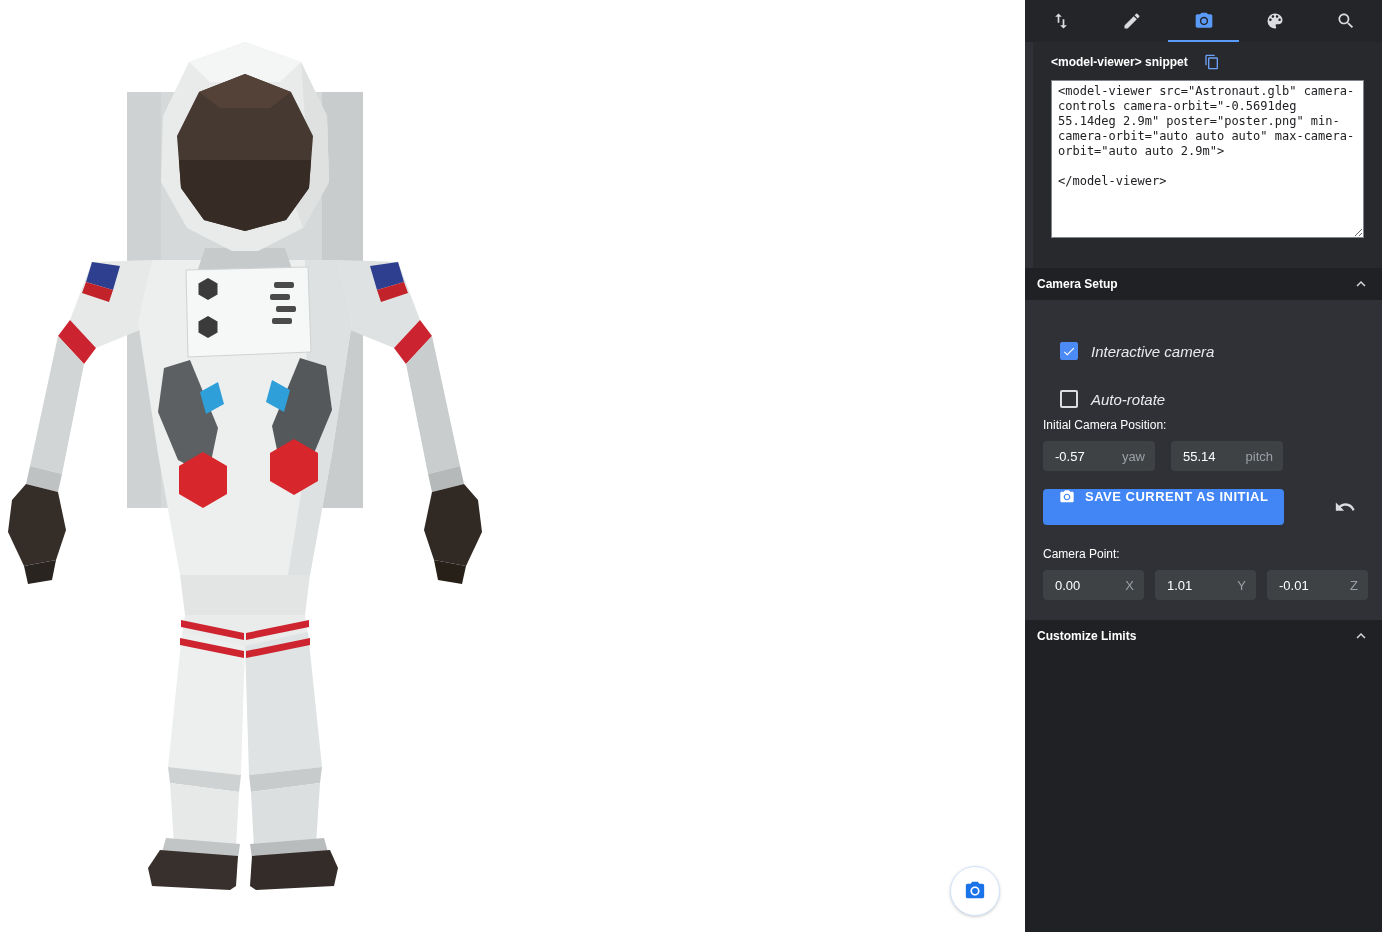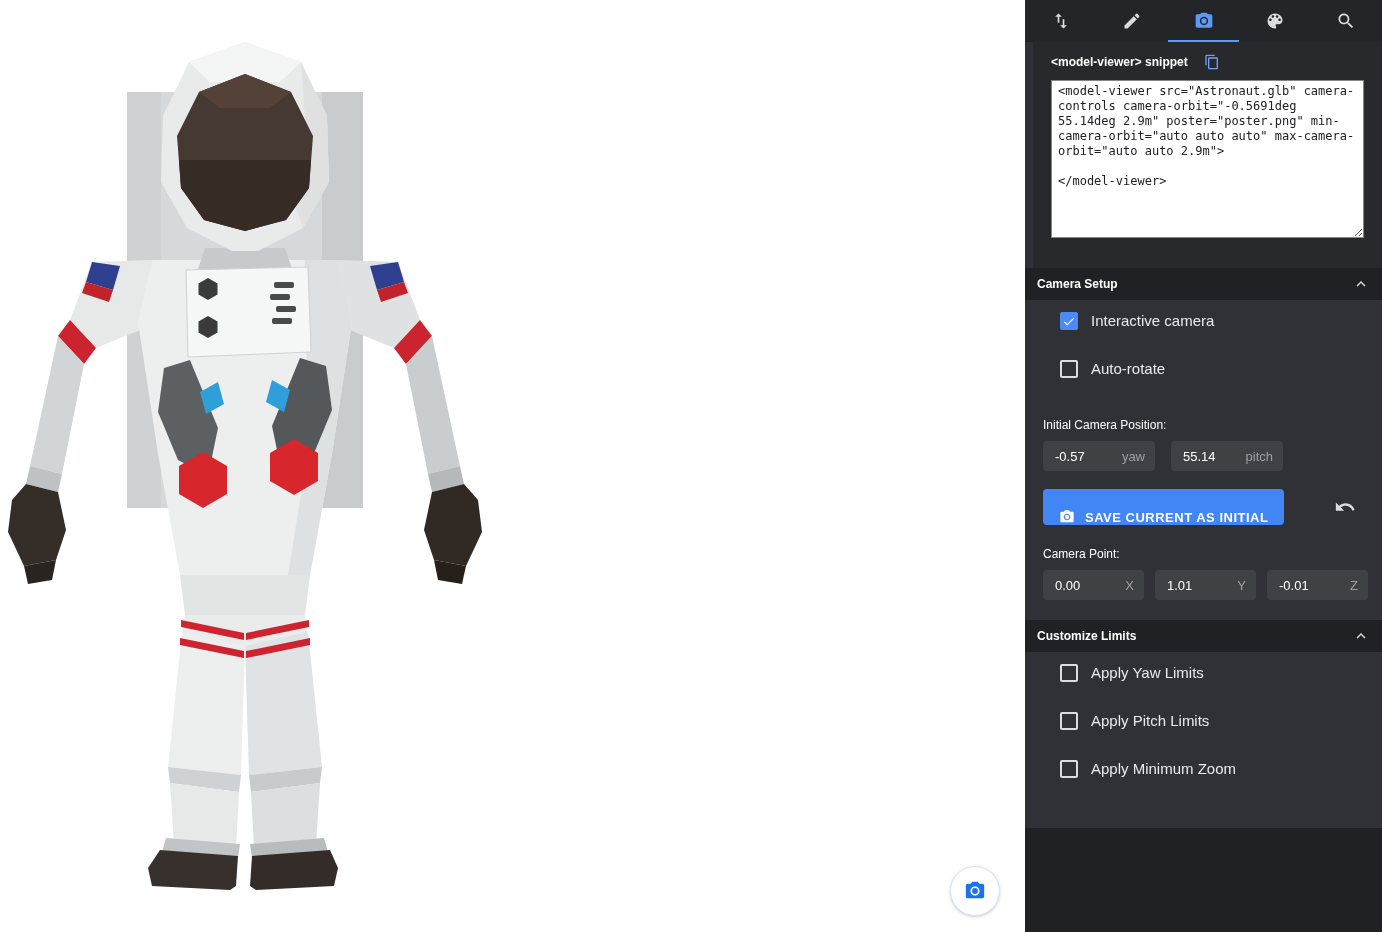--- a/index.html
+++ b/index.html
@@ -29,38 +29,38 @@
   textarea.code{width:100%;box-sizing:border-box;height:158px;background:#fff;border:1px solid #80868b;
        color:#202124;font-family:"DejaVu Sans Mono","Liberation Mono",monospace;font-size:12px;
        line-height:1.25;padding:3px 6px;resize:both;}
 
   .sec-head{height:32px;background:#202124;display:flex;align-items:center;justify-content:space-between;
        padding:0 12px;flex-shrink:0;cursor:pointer;}
   .sec-title{color:#fff;font-size:12px;font-weight:700;}
   .sec-head svg{width:18px;height:18px;fill:#dadce0;}
 
   .sec-body{background:#2f3136;flex-shrink:0;padding:12px 18px 20px;}
-  .check-row{display:flex;align-items:flex-start;height:48px;padding-left:17px;}
+  .check-row{display:flex;align-items:flex-end;height:48px;padding-left:17px;font-style:italic;}
   .checkbox{width:18px;height:18px;border:2px solid #dadce0;border-radius:2px;box-sizing:border-box;
        display:flex;align-items:center;justify-content:center;cursor:pointer;flex-shrink:0;background:transparent;}
   .checkbox svg{display:none;width:15px;height:15px;fill:#fff;}
   .checkbox.checked{background:#4c8bf5;border-color:#4c8bf5;}
   .checkbox.checked svg{display:block;}
   .check-label{color:#e8eaed;font-size:15px;margin-left:13px;}
 
   .mini-label{color:#fff;font-size:12px;font-weight:400;margin:10px 0 9px;}
   .fields{display:flex;gap:16px;}
   .field{background:#3f4245;border-radius:4px;height:30px;display:flex;align-items:center;
        padding:0 10px;width:112px;box-sizing:border-box;}
   .field input{flex:1;min-width:0;background:transparent;border:0;outline:none;color:#fff;
        font-size:13px;font-family:Liberation Sans, sans-serif;}
   .unit{color:#9aa0a6;font-size:13px;margin-left:6px;}
 
   .save-row{display:flex;align-items:center;justify-content:space-between;margin-top:18px;}
-  .save-btn{display:flex;align-items:flex-end;gap:10px;background:#4285f4;border:0;border-radius:4px;
+  .save-btn{display:flex;align-items:flex-start;gap:10px;background:#4285f4;border:0;border-radius:4px;
        height:36px;padding:0 16px;color:#fff;font-size:13px;font-weight:700;letter-spacing:.5px;
        font-family:inherit;cursor:pointer;}
   .save-btn svg{width:16px;height:16px;fill:#fff;}
   .undo-btn{width:22px;height:22px;margin-right:8px;cursor:pointer;display:flex;}
   .undo-btn svg{width:22px;height:22px;fill:#dadce0;}
 
   .target-label{margin-top:22px;}
   .target-fields{gap:11px;}
   .target-fields .field{width:101px;}
 
@@ -257,35 +257,15 @@
     </div>
   </div>
 
   <div class="sec-head">
     <span class="sec-title">Customize Limits</span>
     <svg viewBox="0 0 24 24">
         <path d="M7.4 15.4 12 10.8l4.6 4.6L18 14l-6-6-6 6z"></path>
       </svg>
   </div>
 
-  <div class="sec-body">
-    <div class="check-row">
-      <span class="checkbox">
-        
-      </span>
-      <span class="check-label">Apply Yaw Limits</span>
-    </div>
-    <div class="check-row">
-      <span class="checkbox">
-        
-      </span>
-      <span class="check-label">Apply Pitch Limits</span>
-    </div>
-    <div class="check-row">
-      <span class="checkbox">
-        
-      </span>
-      <span class="check-label">Apply Minimum Zoom</span>
-    </div>
-  </div>
 
   <div class="footer"></div>
 </div>
 
 </body></html>

